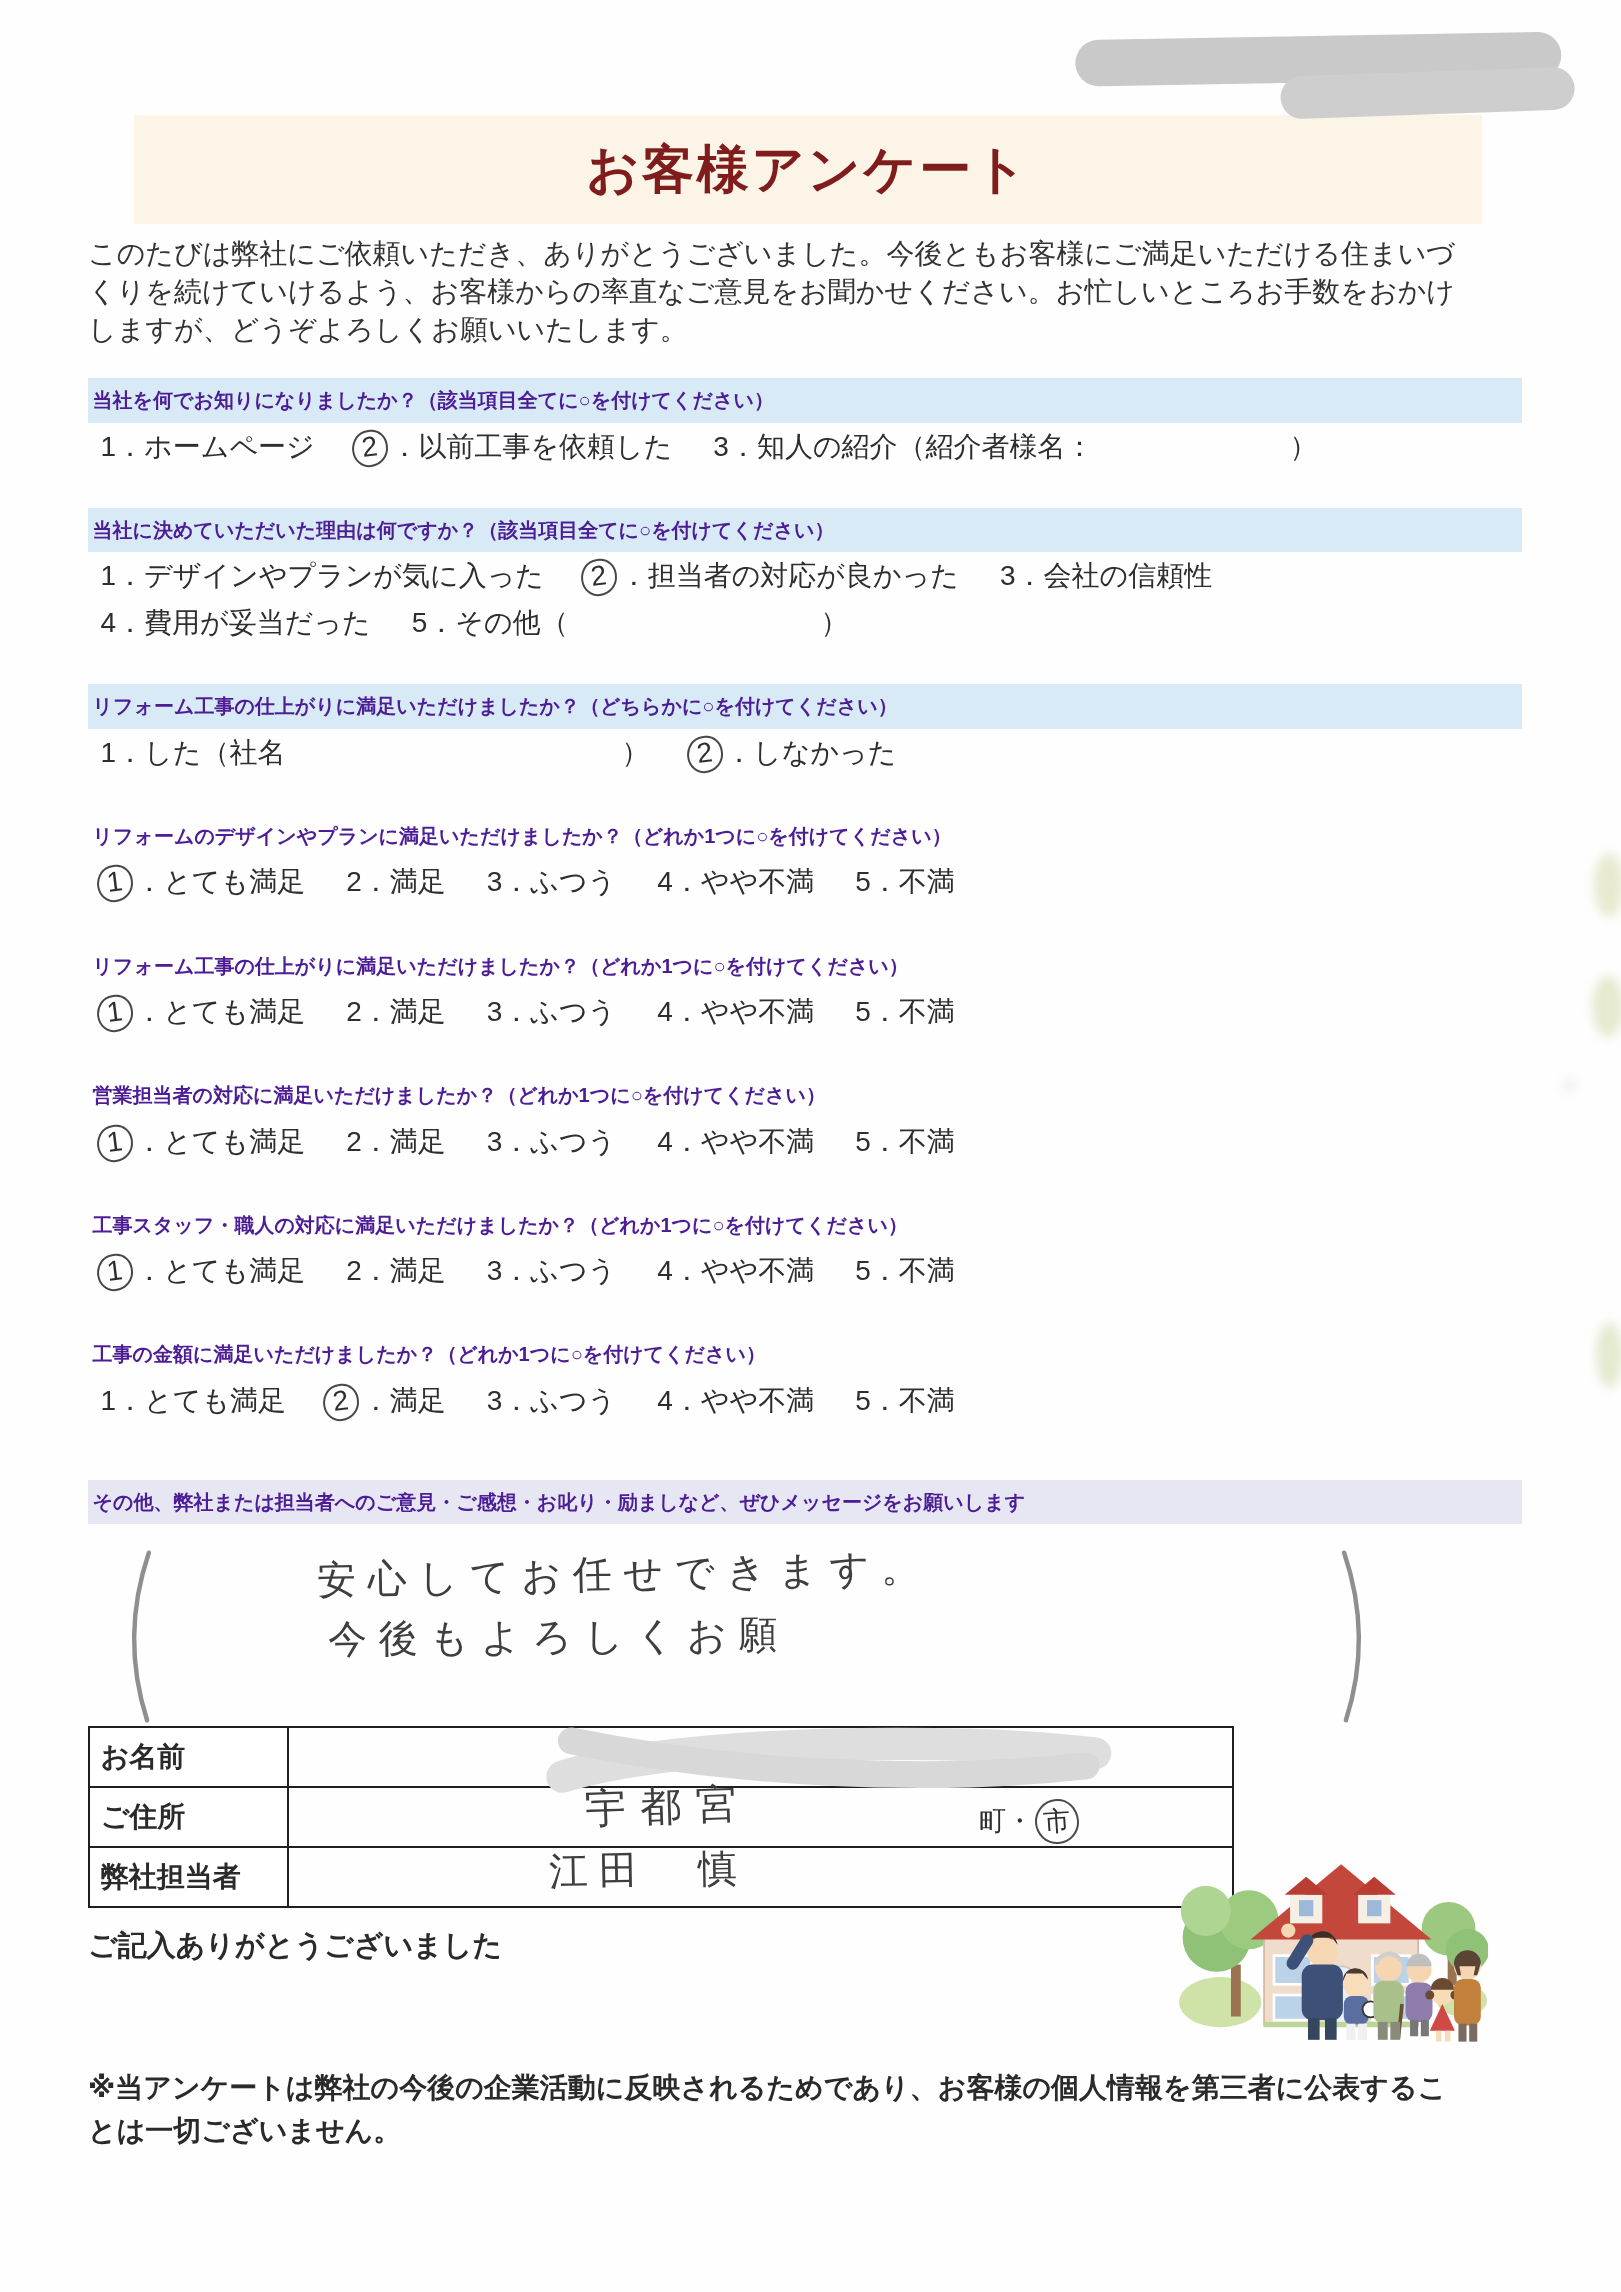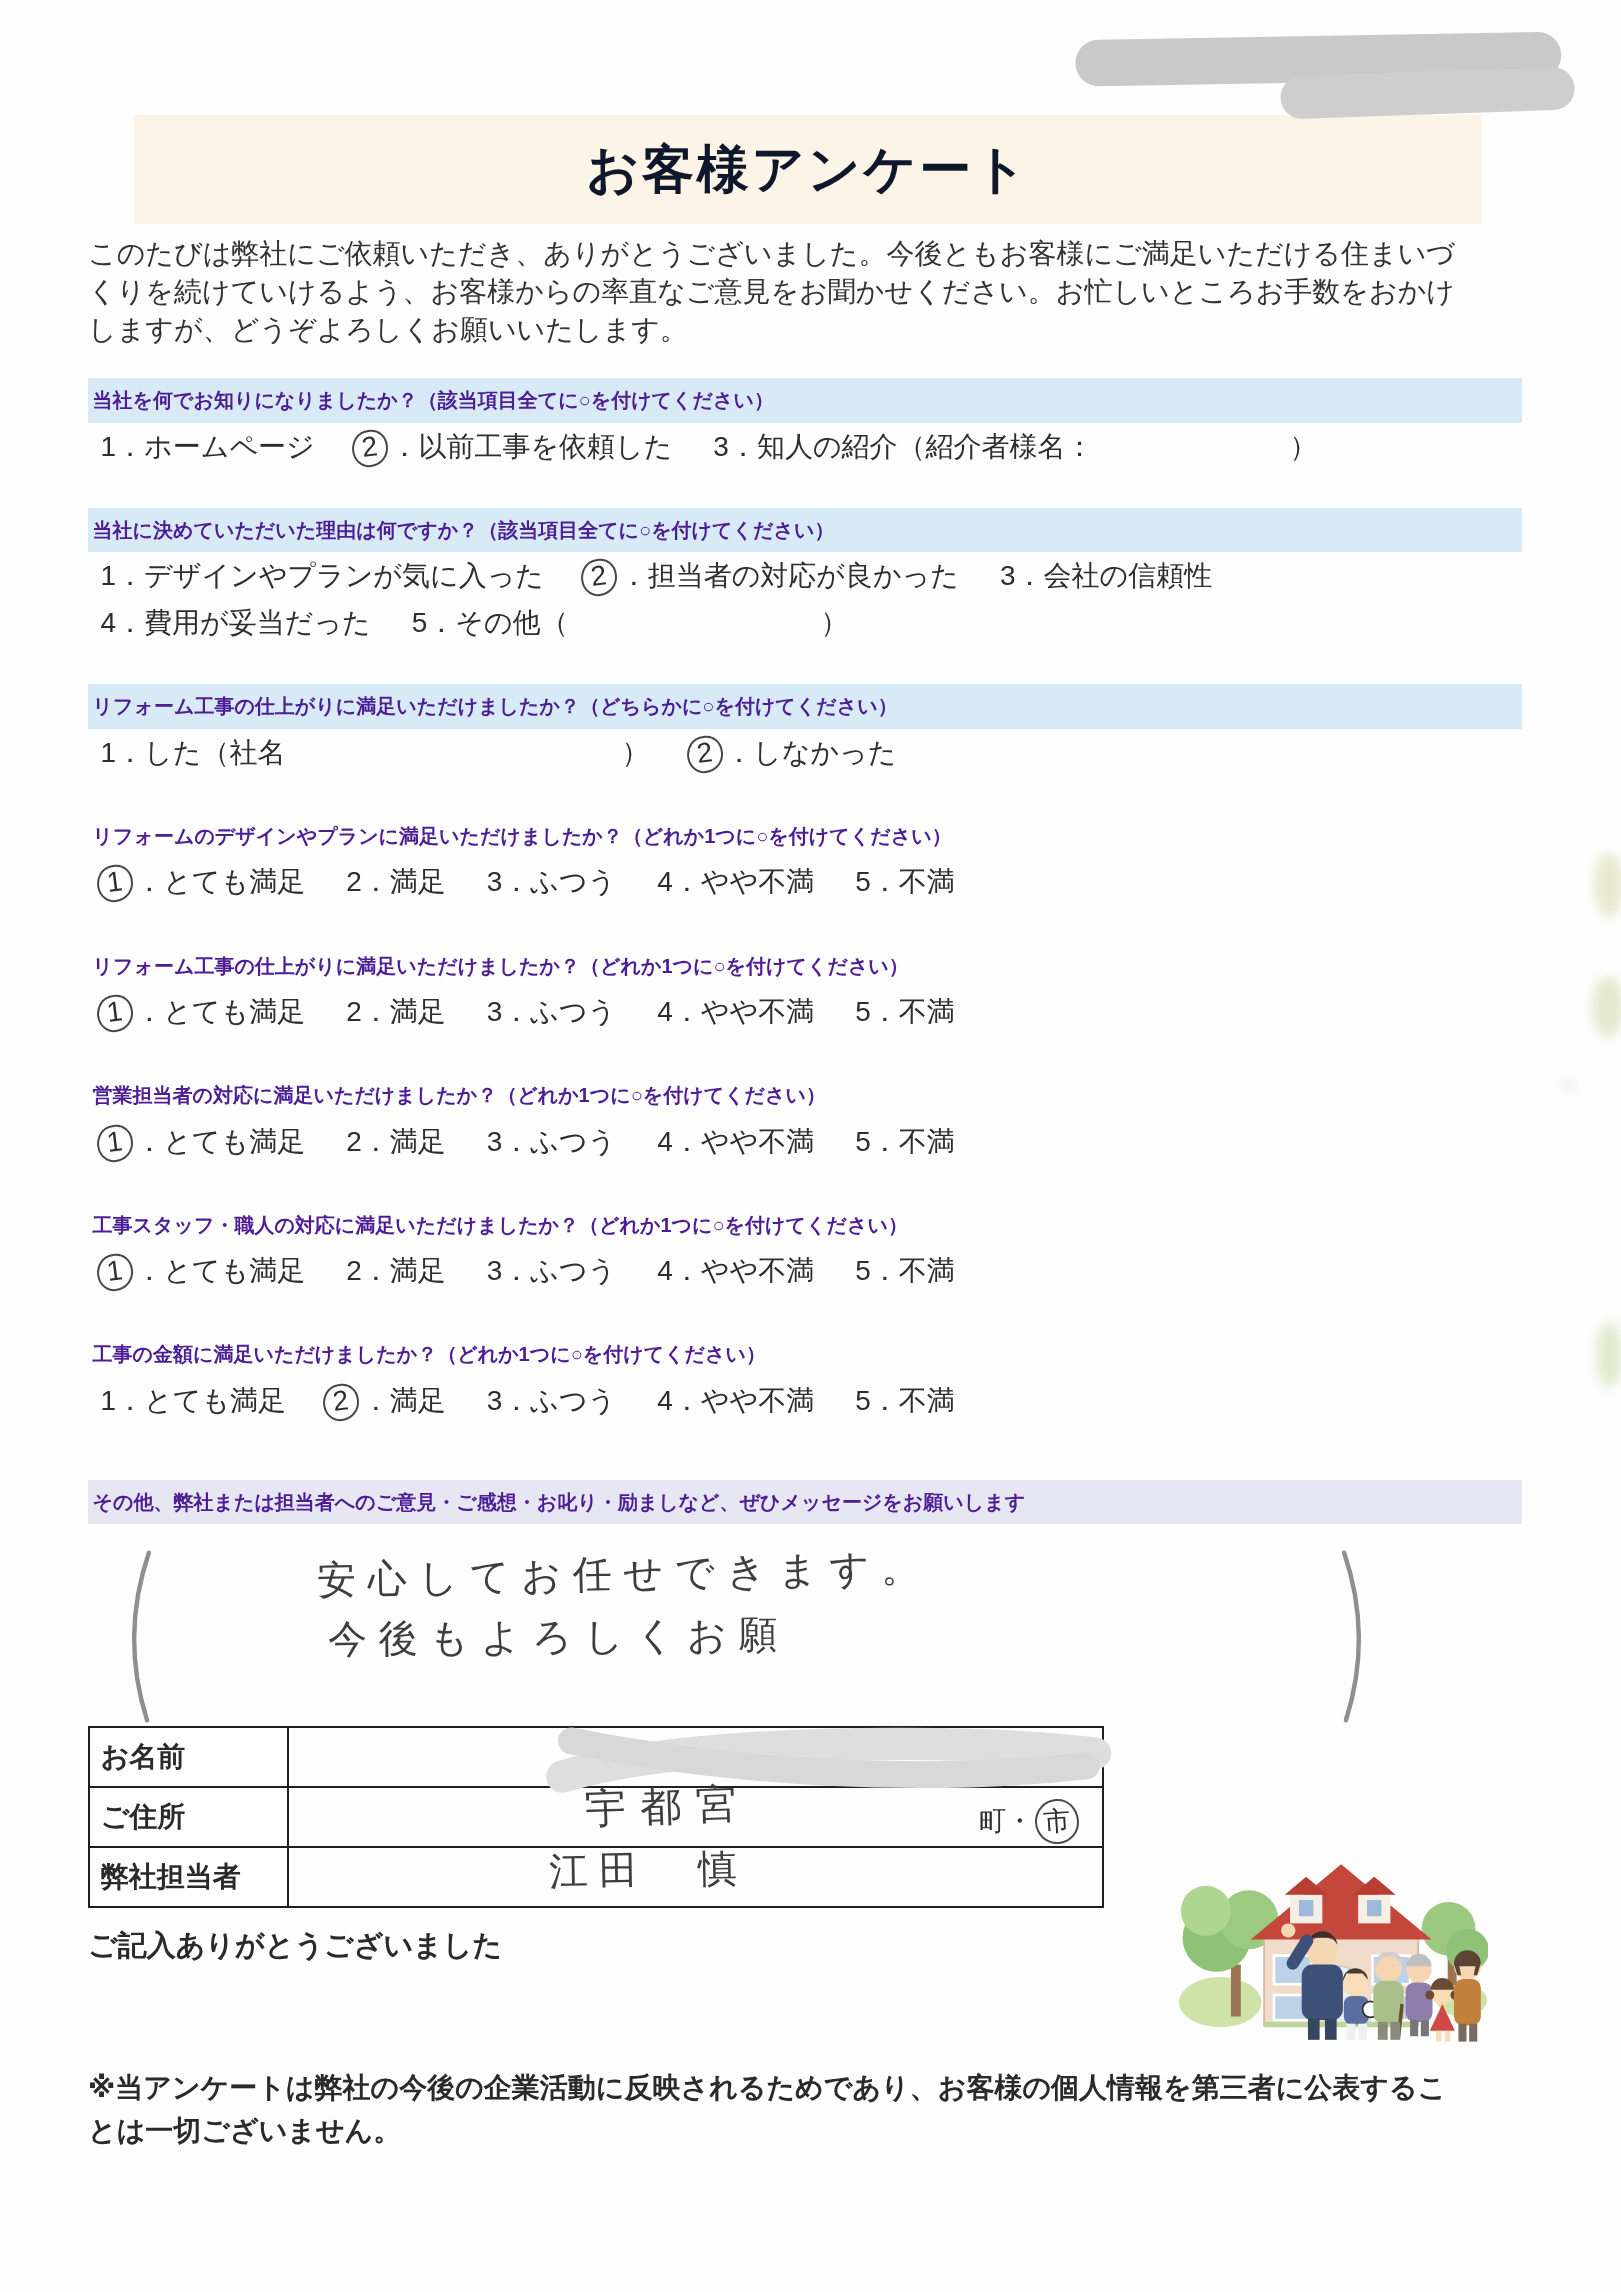--- a/index.html
+++ b/index.html
@@ -6,21 +6,21 @@
   body{
     width:1621px;height:2293px;position:relative;overflow:hidden;
     background:#fefefe;color:#2a2a2a;
     font-family:"Liberation Sans","DejaVu Sans",sans-serif;
   }
   
   .title-band{
     position:absolute;left:134px;top:115px;width:1348px;height:109px;
     background:#fbf4e7;display:flex;align-items:center;justify-content:center;
   }
-  .title-band h1{margin:0;font-size:52px;font-weight:700;letter-spacing:2.7px;color:#0f172a;}
+  .title-band h1{margin:0;font-size:52px;font-weight:700;letter-spacing:2.7px;color:#7f1d1d;}
   
   .blob-wrap{position:absolute;left:1070px;top:27px;}
   
   .content{position:absolute;left:0;top:226px;width:1621px;padding:0;}
   .inner{padding:0 99px 0 88px;}
   .intro{font-size:28px;line-height:38px;margin:9px 0 0 0;width:1379px;color:#333;}
   .q{margin-top:38px;}
   .q.first{margin-top:29px;}
   .qh{margin:0;font-size:20px;font-weight:700;color:#4c1d95;padding:6.3px 9px 6.3px 4.5px;line-height:32px;}
   .hl-blue{background:#d8eaf5;}
@@ -37,21 +37,21 @@
   .msg-section{margin-top:56px;}
   .msg-box{position:relative;height:179px;margin:23px 0 0 27px;width:1263px;}
   .paren{position:absolute;top:0;}
   .paren.left{left:0;}
   .paren.right{right:0;}
   .hand{color:#3e3e3e;}
   .msg-line1{position:absolute;left:202px;top:0px;font-size:39px;letter-spacing:11.6px;transform:rotate(-1.2deg);}
   .msg-line2{position:absolute;left:213px;top:63px;font-size:39px;letter-spacing:11.6px;transform:rotate(-0.6deg);}
   
   .info-header{margin:7.2px 0 9px 0;font-size:29px;font-weight:700;}
-  table.info-table{border-collapse:collapse;width:1016px;border-radius:13px;}
+  table.info-table{border-collapse:collapse;width:1146px;border-radius:13px;}
   table.info-table td{border:2.7px solid #1f1f1f;}
   td.lbl{width:179px;font-size:28px;font-weight:700;padding:9px 7.2px 9px 10.7px;background:#fff;}
   td.val{position:relative;height:56px;}
   .name-redaction{position:absolute;left:251px;top:-16px;}
   .addr-hand{position:absolute;left:296px;top:-9px;font-size:41px;letter-spacing:14.3px;transform:rotate(-2deg);}
   .addr-printed{position:absolute;left:690px;top:10.7px;font-size:27px;color:#2e2e2e;}
   .circled-small{
     display:inline-block;border:2.7px solid #4a4a4a;border-radius:52% 48% 50% 50%/50% 52% 48% 50%;
     padding:1.8px 6.3px 3.6px 6.3px;transform:rotate(-4deg);margin-left:1.8px;
   }

